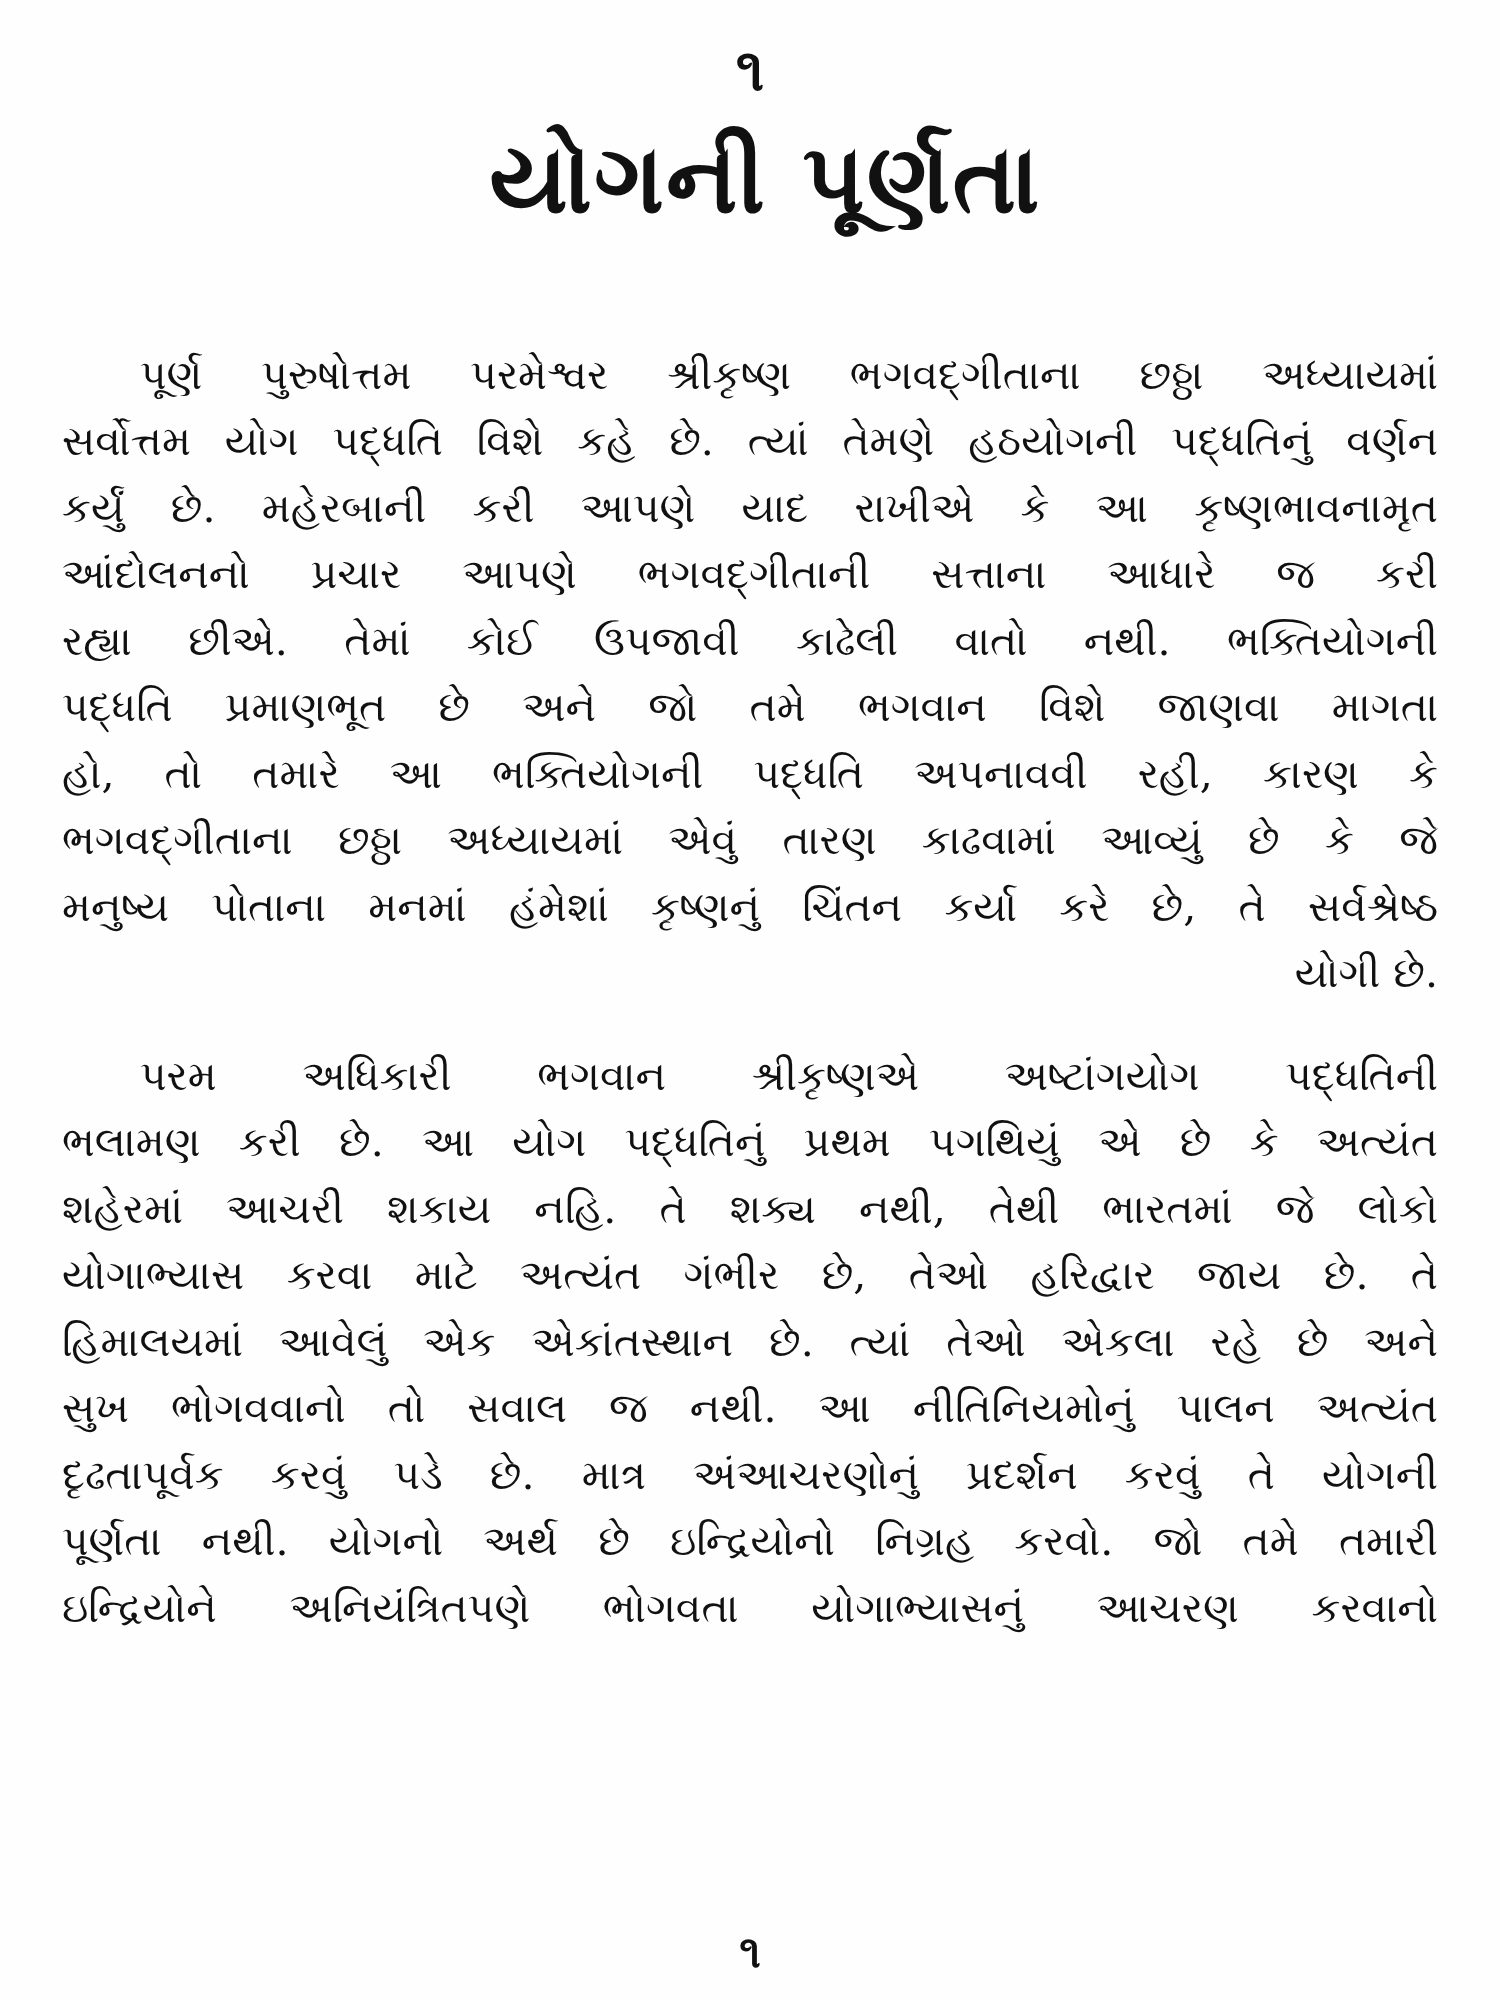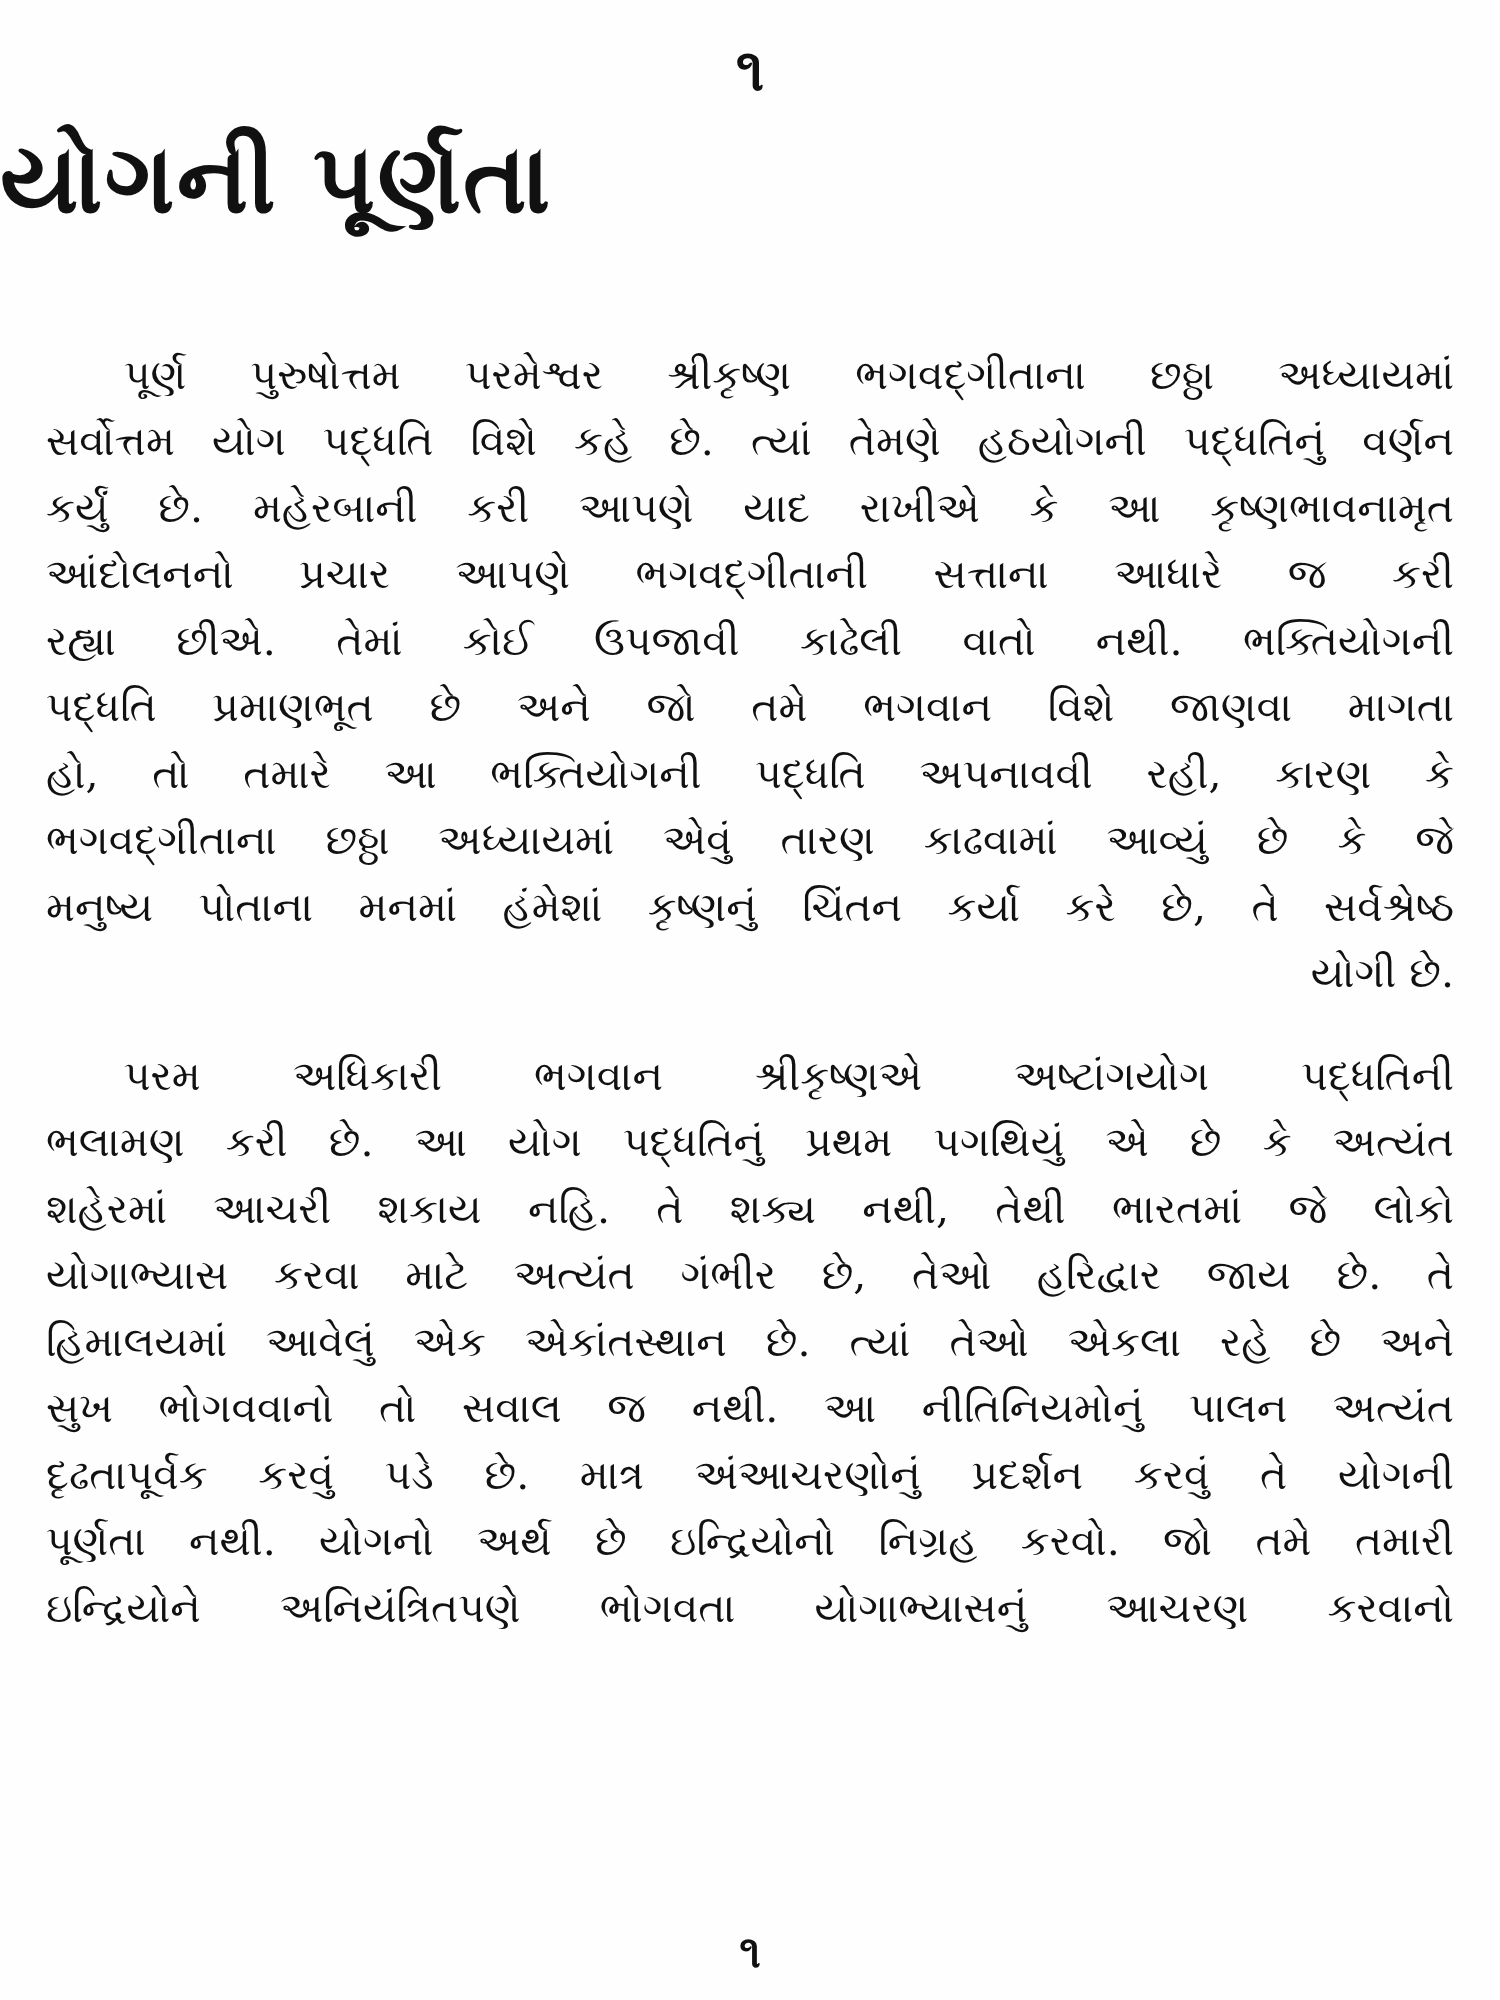--- a/index.html
+++ b/index.html
@@ -19,34 +19,35 @@
     box-sizing: border-box;
   }
   .chapter-number {
     text-align: center;
     font-size: 58px;
     font-weight: bold;
     padding-top: 36px;
     line-height: 1.2;
   }
   .chapter-title {
-    text-align: left;
+    text-align: center;
     font-size: 96px;
     font-weight: bold;
     margin-top: 18px;
     line-height: 1.15;
     letter-spacing: 2px;
+    margin-left: 31px;
   }
   .body-text {
     margin: 108px 46px 0 46px;
     font-size: 41px;
     line-height: 66.5px;
     text-rendering: optimizeLegibility;
   }
-  .paragraph { margin: 0; }
+  .paragraph { margin: 16px; }
   .paragraph + .paragraph { margin-top: 36px; }
   .line {
     white-space: normal;
     text-align: right;
   }
   .line.justified {
     text-align: justify;
     text-align-last: justify;
   }
   .line.indent {

